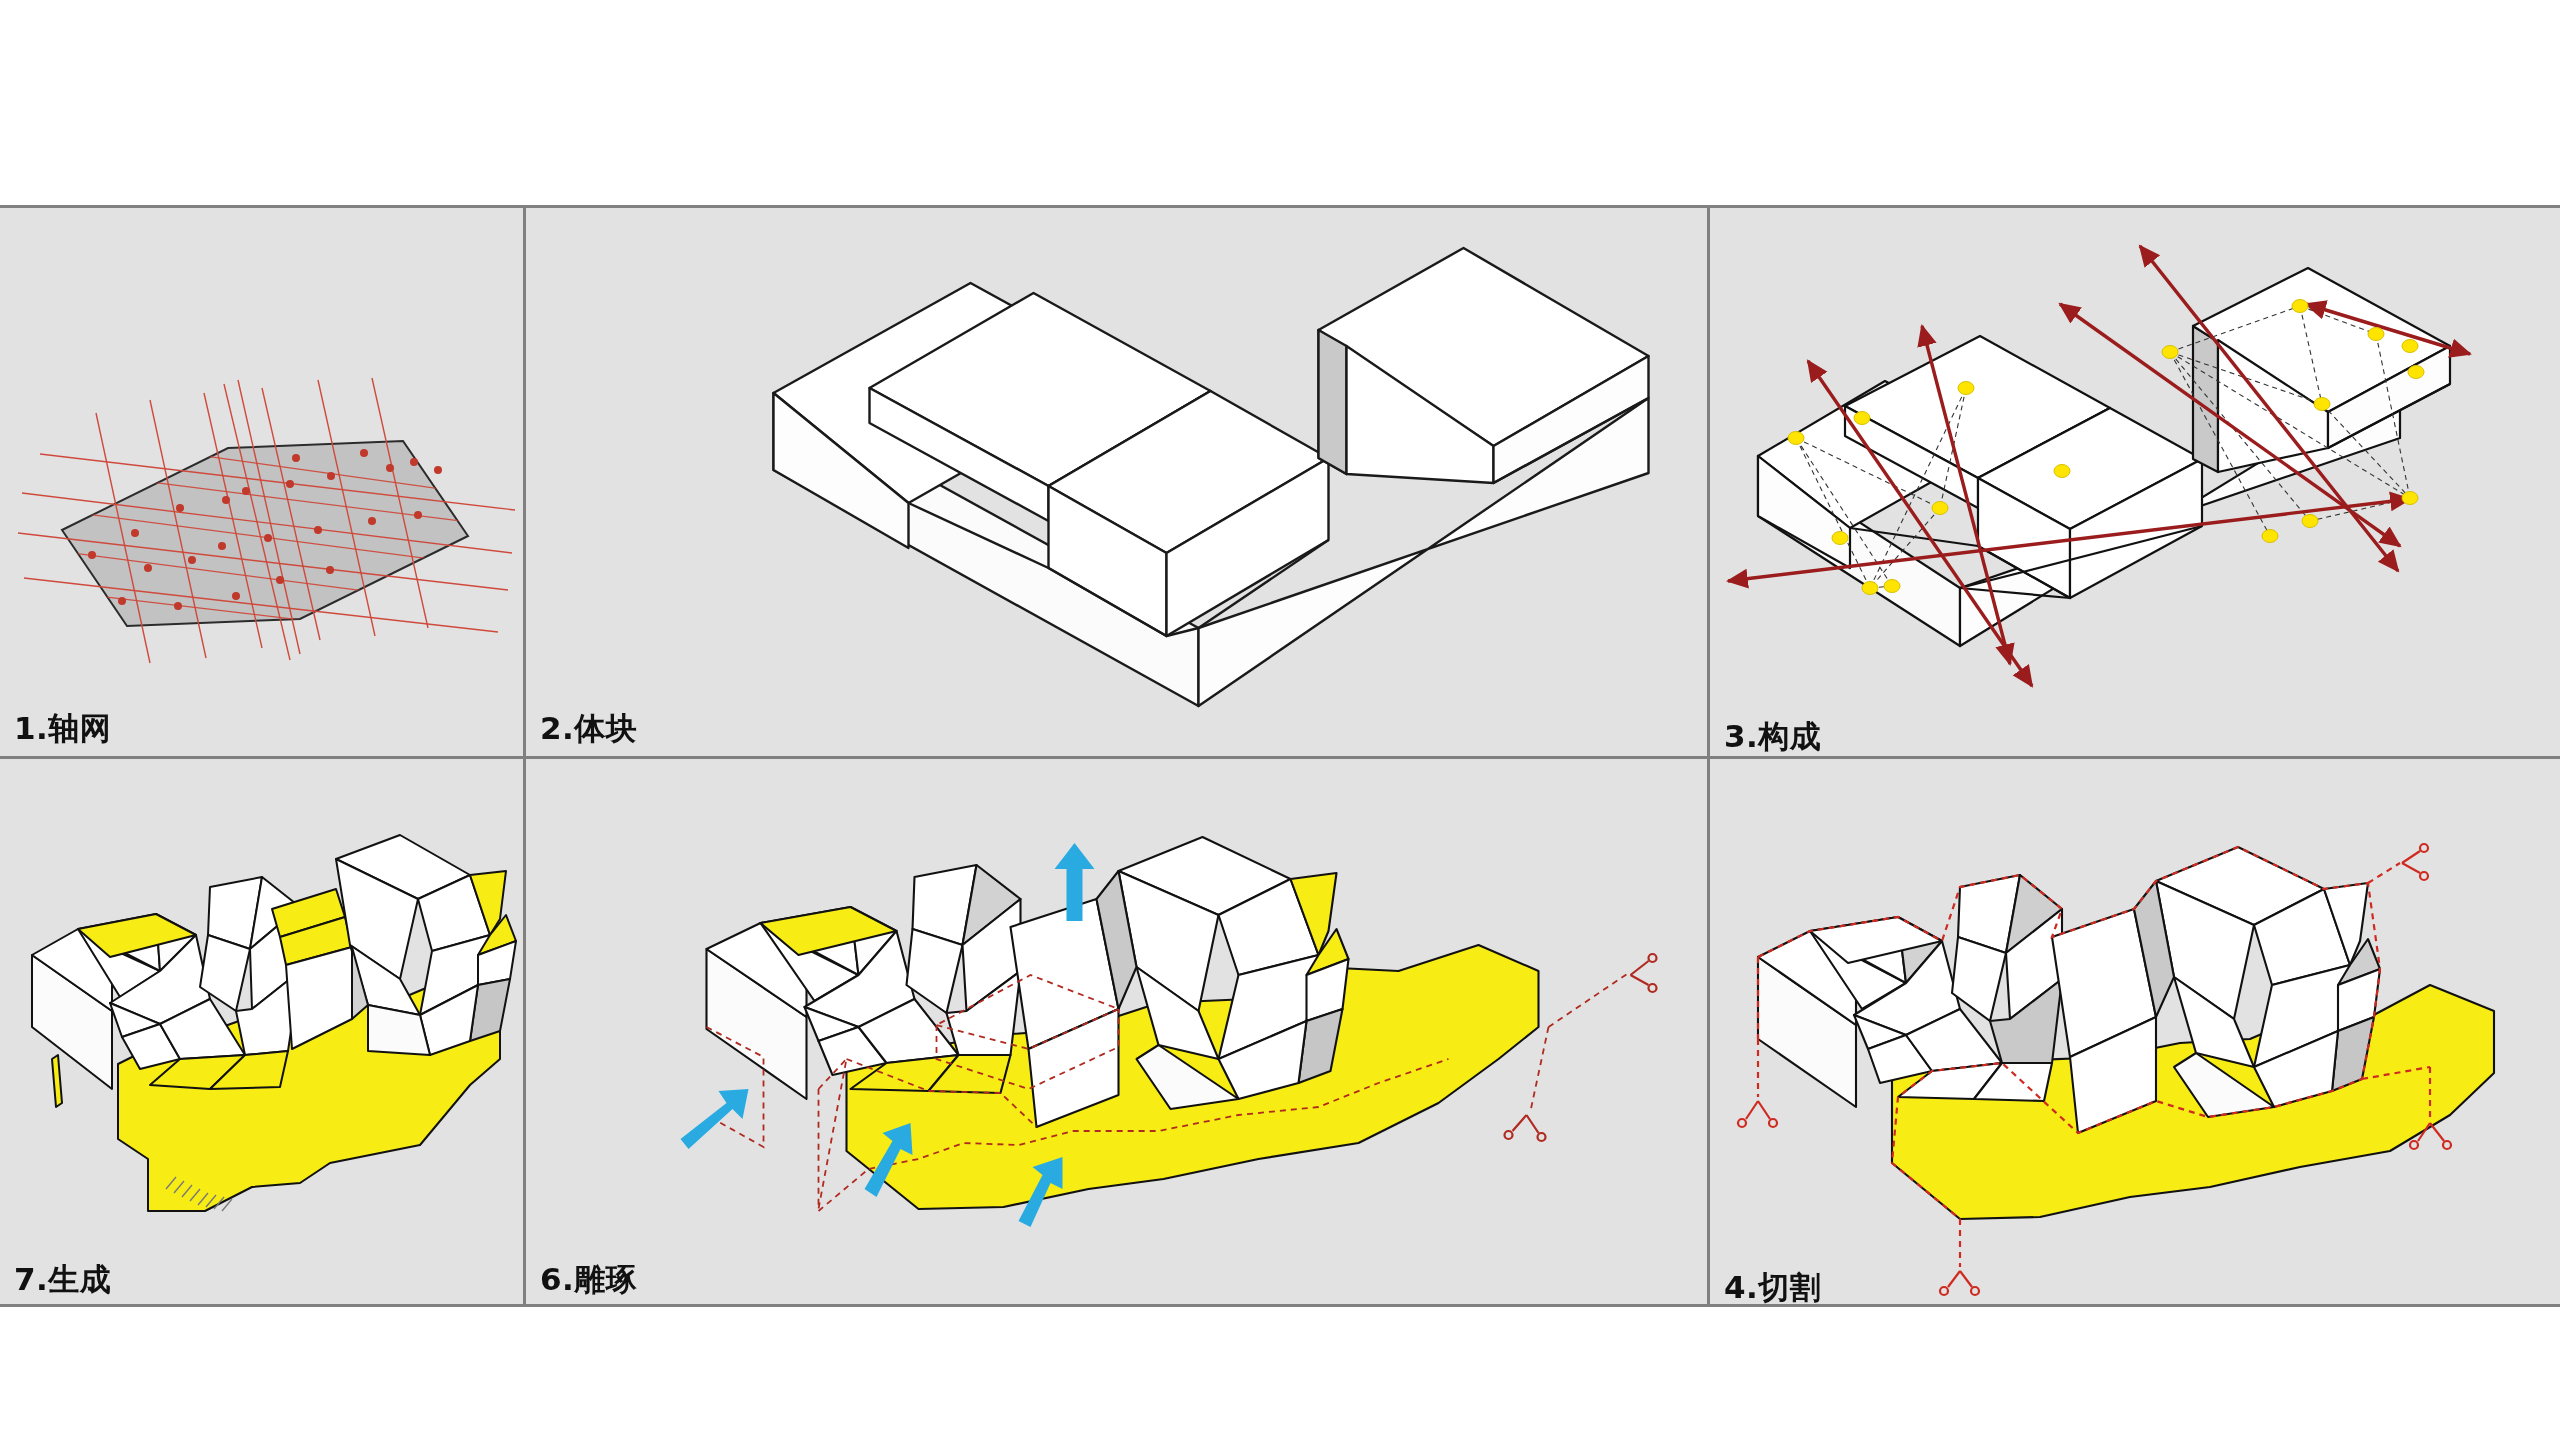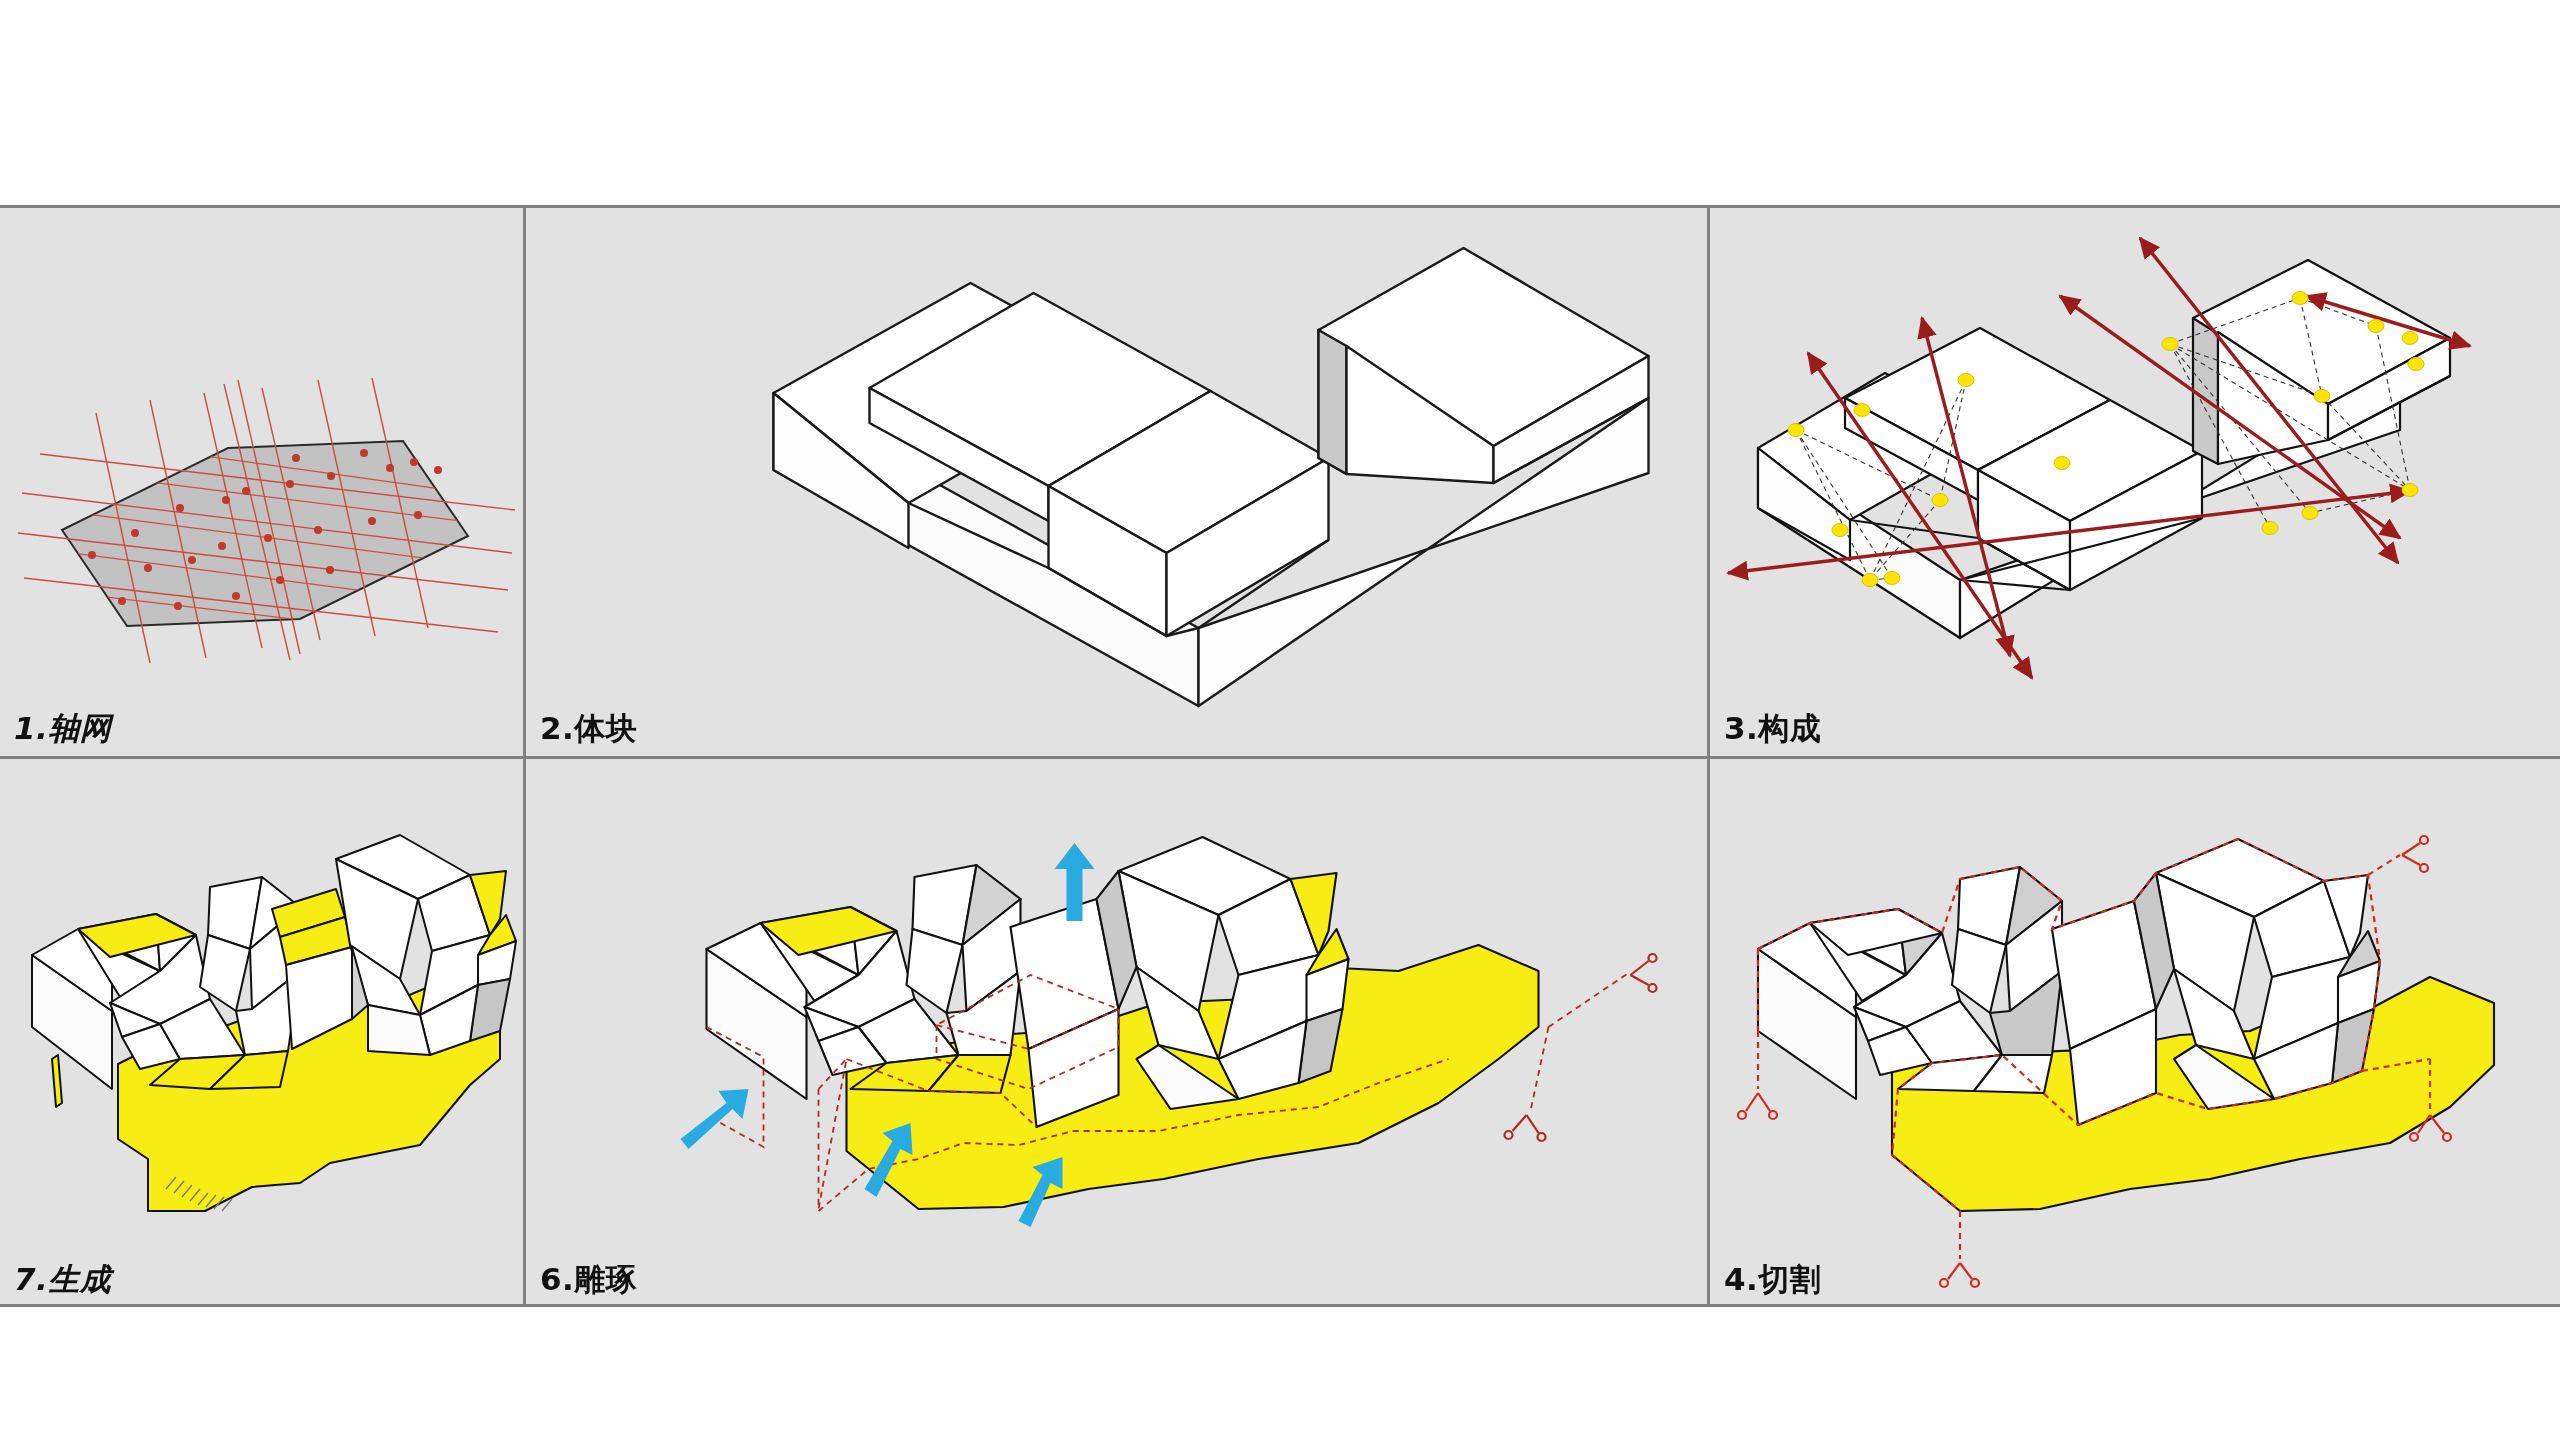--- a/index.html
+++ b/index.html
@@ -51,23 +51,23 @@
     background: #808080;
   }
 
   .panel {
     position: absolute;
     top: 0;
     height: 548px;
     box-sizing: border-box;
     overflow: hidden;
   }
-  .panel.col-1 { left: 0;      width: 523px; font-style: italic; }
+  .panel.col-1 { left: 0;      width: 523px; }
   .panel.col-2 { left: 526px;  width: 1366px; }
-  .panel.col-3 { left: 1710px; width: 850px; }
+  .panel.col-3 { left: 1710px; width: 850px; margin-top: 8px; }
 
   .col-divider {
     position: absolute;
     top: 0;
     width: 3px;
     height: 548px;
     background: #808080;
   }
   .cd-a { left: 523px; }
   .cd-b { left: 1707px; }

